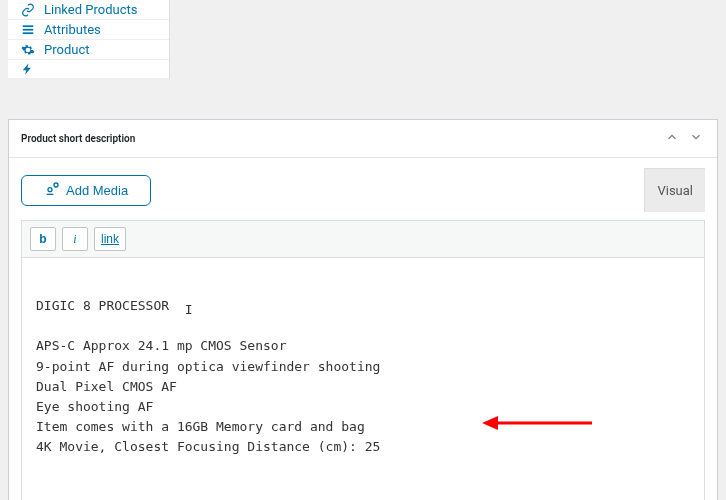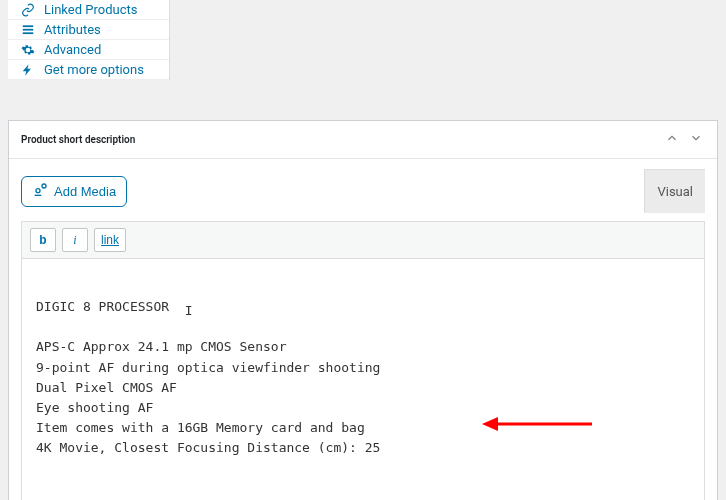--- a/index.html
+++ b/index.html
@@ -71,21 +71,21 @@
     justify-content: space-between;
     padding: 10px 12px 0 12px;
   }
   .add-media-btn {
     display: inline-flex;
     align-items: center;
     gap: 6px;
     border: 1px solid #0073aa;
     color: #0073aa;
     background: #fff;
-    padding: 5px 10px;
+    padding: 5px 22px;
     font-size: 13px;
     cursor: pointer;
     border-radius: 6px;
   }
   .add-media-btn svg { width: 16px; height: 16px; }
   .editor-tabs {
     display: flex;
     align-self: flex-end;
   }
   .editor-tab {
@@ -175,29 +175,28 @@
         </svg>
     </span>
     <span>Attributes</span>
   </div>
   <div class="sidebar-item">
     <span class="icon">
       <svg viewBox="0 0 24 24" fill="currentColor">
           <path d="M12 8a4 4 0 1 0 0 8 4 4 0 0 0 0-8zm9 4a7 7 0 0 1-.1 1.2l2 1.6-2 3.4-2.4-1a7 7 0 0 1-2 .1l-.4 2.6h-4l-.4-2.6a7 7 0 0 1-2-.1l-2.4 1-2-3.4 2-1.6A7 7 0 0 1 3 12a7 7 0 0 1 .1-1.2l-2-1.6 2-3.4 2.4 1a7 7 0 0 1 2-.1L7.9 4h4l.4 2.6a7 7 0 0 1 2 .1l2.4-1 2 3.4-2 1.6c.1.4.1.8.1 1.2z"></path>
         </svg>
     </span>
-    <span>Advanced</span>
+    <span>Product</span>
   </div>
   <div class="sidebar-item">
     <span class="icon">
       <svg viewBox="0 0 24 24" fill="currentColor">
           <path d="M13 2 3 14h6l-2 8 10-12h-6l2-8z"></path>
         </svg>
     </span>
-    <span>Get more options</span>
   </div>
 </div>
 
 <div class="sidebar-spacer"></div>
 
 <div class="metabox">
   <div class="metabox-header">
     <span class="metabox-title">Product short description</span>
     <div class="metabox-toggles">
       <span class="tog">

